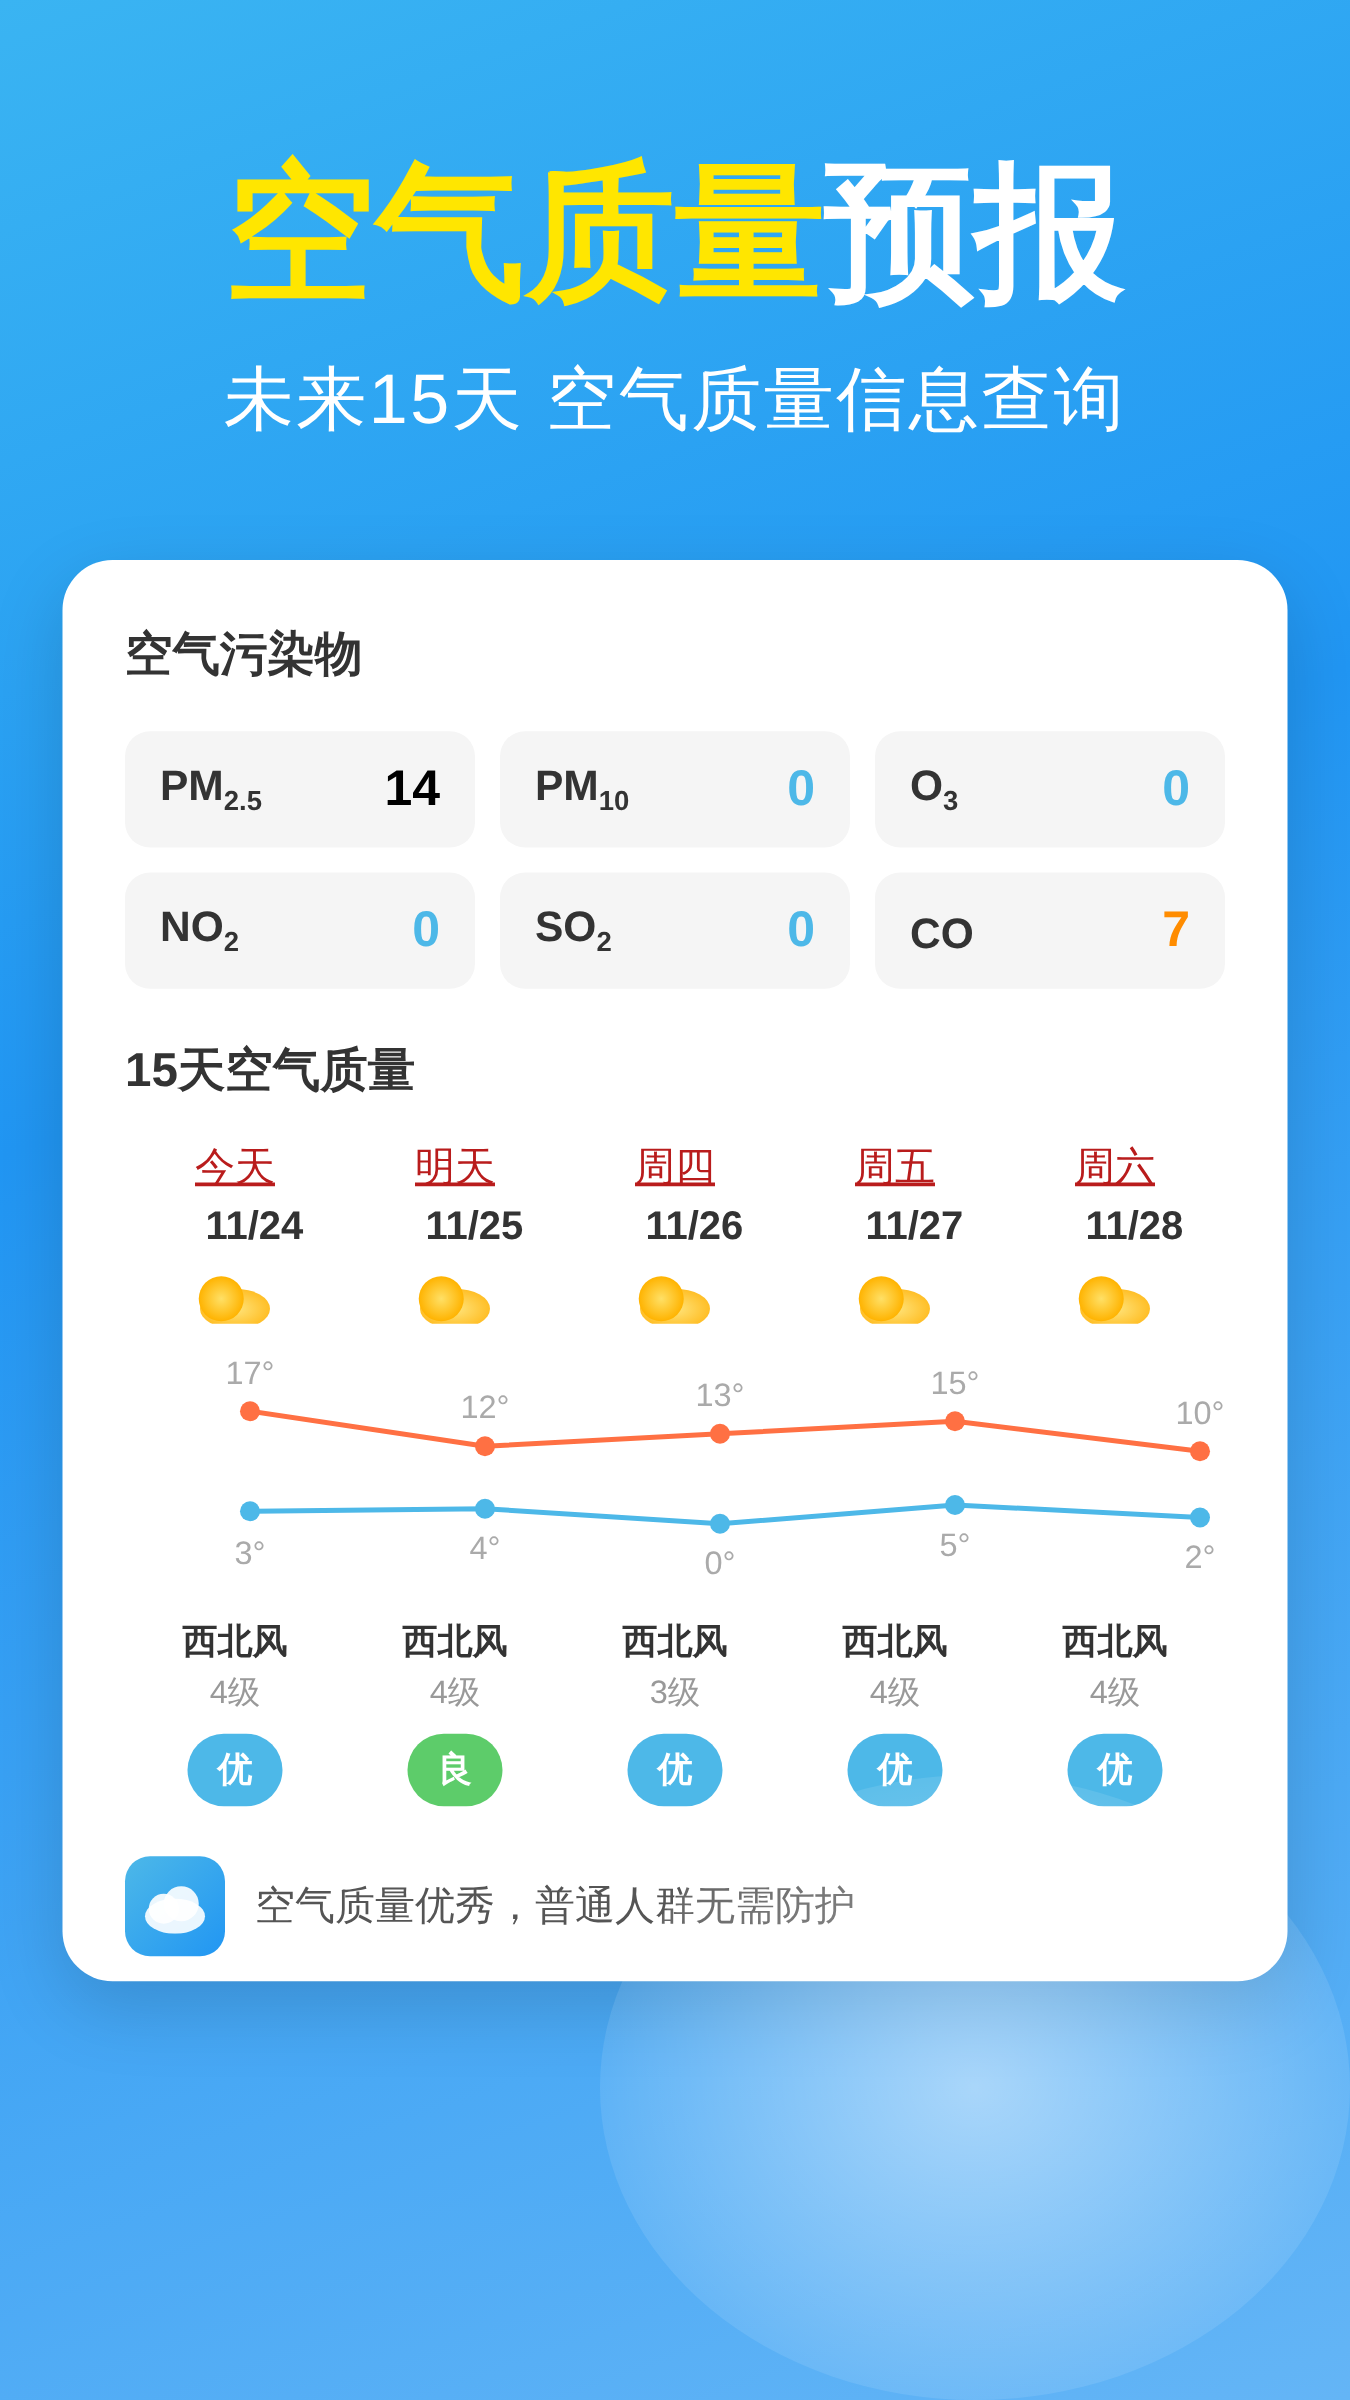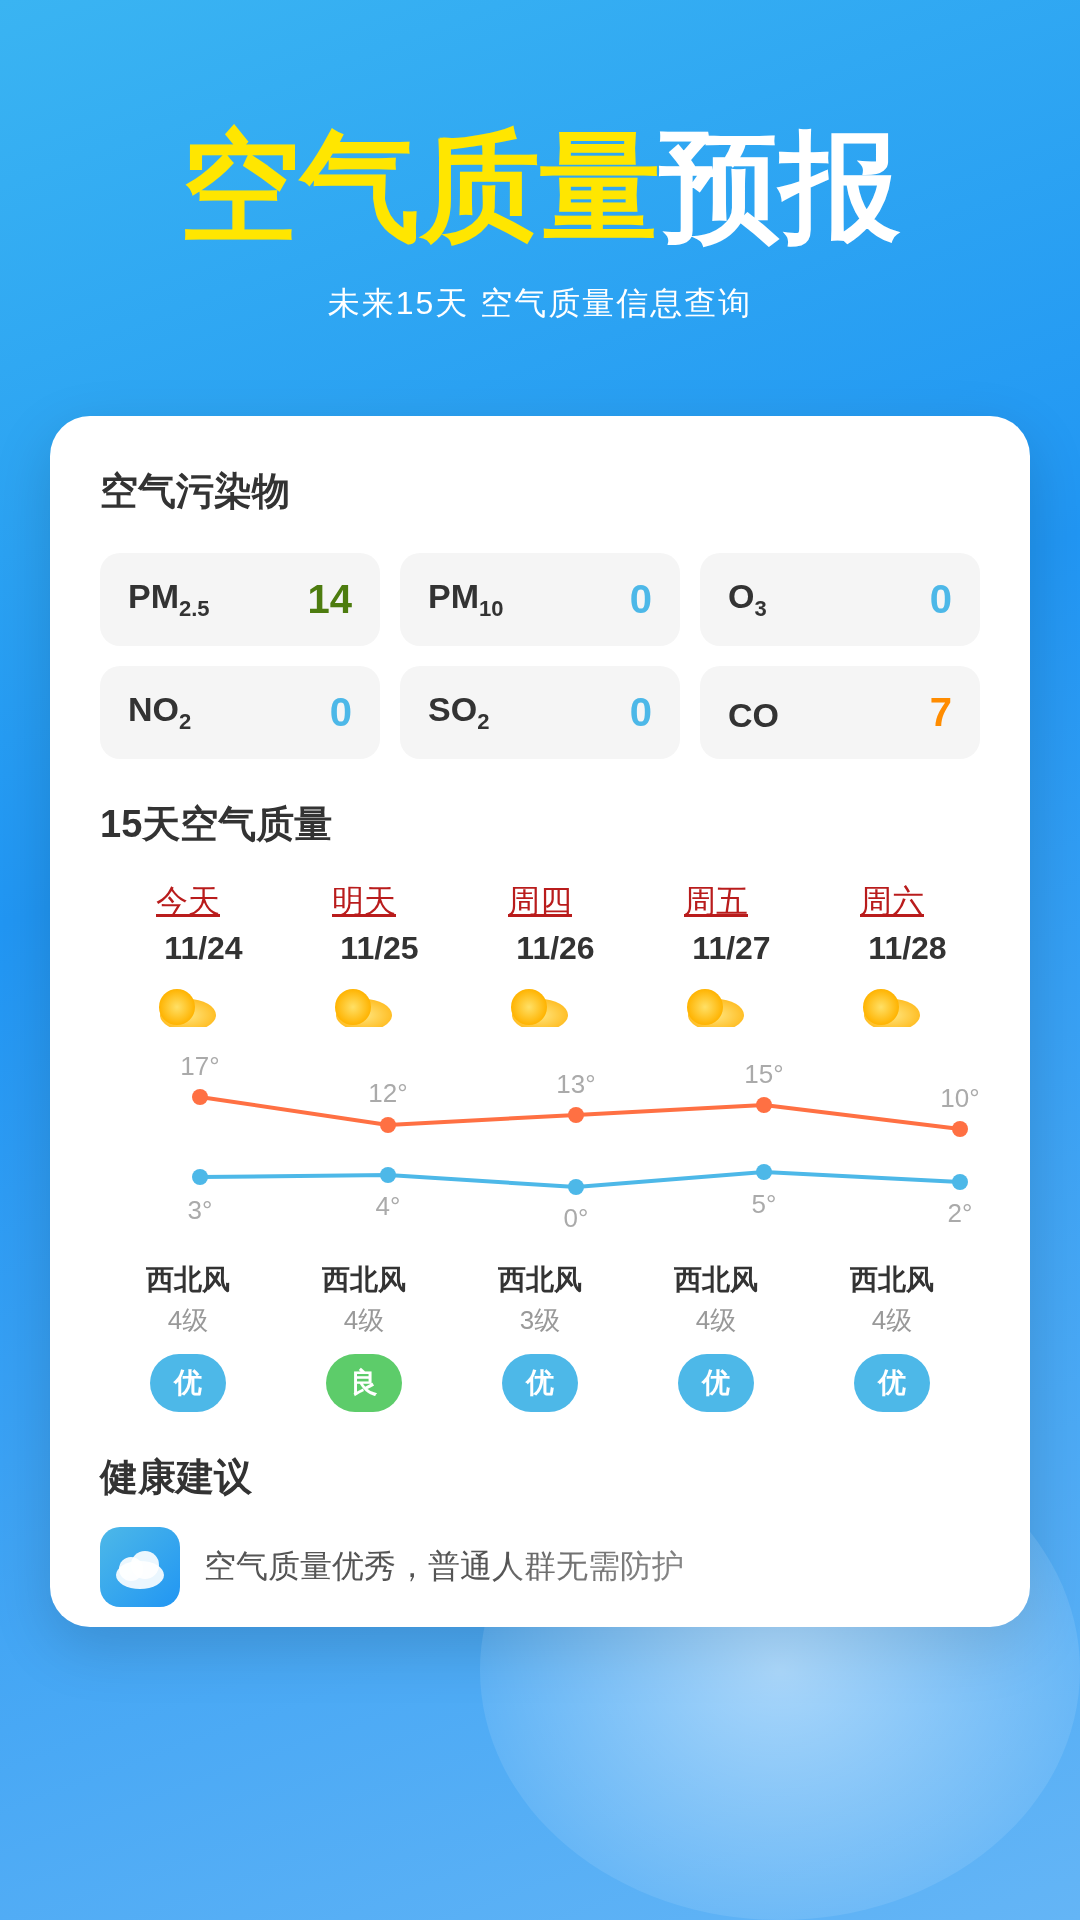--- a/index.html
+++ b/index.html
@@ -37,21 +37,21 @@
     .title-highlight {
       color: #FFE600;
     }
 
     .title-white {
       color: #ffffff;
     }
 
     .subtitle {
       color: #ffffff;
-      font-size: 32px;
+      font-size: 56px;
       margin-top: 30px;
       font-weight: 400;
       letter-spacing: 2px;
     }
 
     .card {
       background: #ffffff;
       border-radius: 40px;
       margin: 30px 50px;
       padding: 50px 50px 20px;
@@ -91,21 +91,21 @@
     .pollutant-sub {
       font-size: 22px;
       vertical-align: sub;
     }
 
     .pollutant-value {
       font-size: 40px;
       font-weight: 700;
     }
 
-    .value-red { color: #4d7c0f; margin-left: 38px; }
+    .value-red { color: #000000; margin-left: 38px; }
     .value-blue { color: #4db8e8; }
     .value-orange { color: #ff8c00; }
 
     
     .days-section-title {
       font-size: 38px;
       font-weight: 600;
       color: #333;
       margin-bottom: 30px;
       margin-top: 40px;
@@ -386,21 +386,20 @@
       <div class="quality-badge badge-blue">优</div>
     </div>
     <div class="day-col">
       <div class="wind-direction">西北风</div>
       <div class="wind-level">4级</div>
       <div class="quality-badge badge-blue">优</div>
     </div>
   </div>
 
   <div class="health-section">
-    <div class="health-title">健康建议</div>
     <div class="health-item">
       <div class="health-icon">
 
         <svg width="54" height="44" viewBox="0 0 54 44">
           <ellipse cx="27" cy="30" rx="24" ry="14" fill="white" opacity="0.9"></ellipse>
           <circle cx="18" cy="24" r="12" fill="white" opacity="0.9"></circle>
           <circle cx="32" cy="20" r="14" fill="white" opacity="0.9"></circle>
         </svg>
       </div>
       <div class="health-text">空气质量优秀，普通人群无需防护</div>

